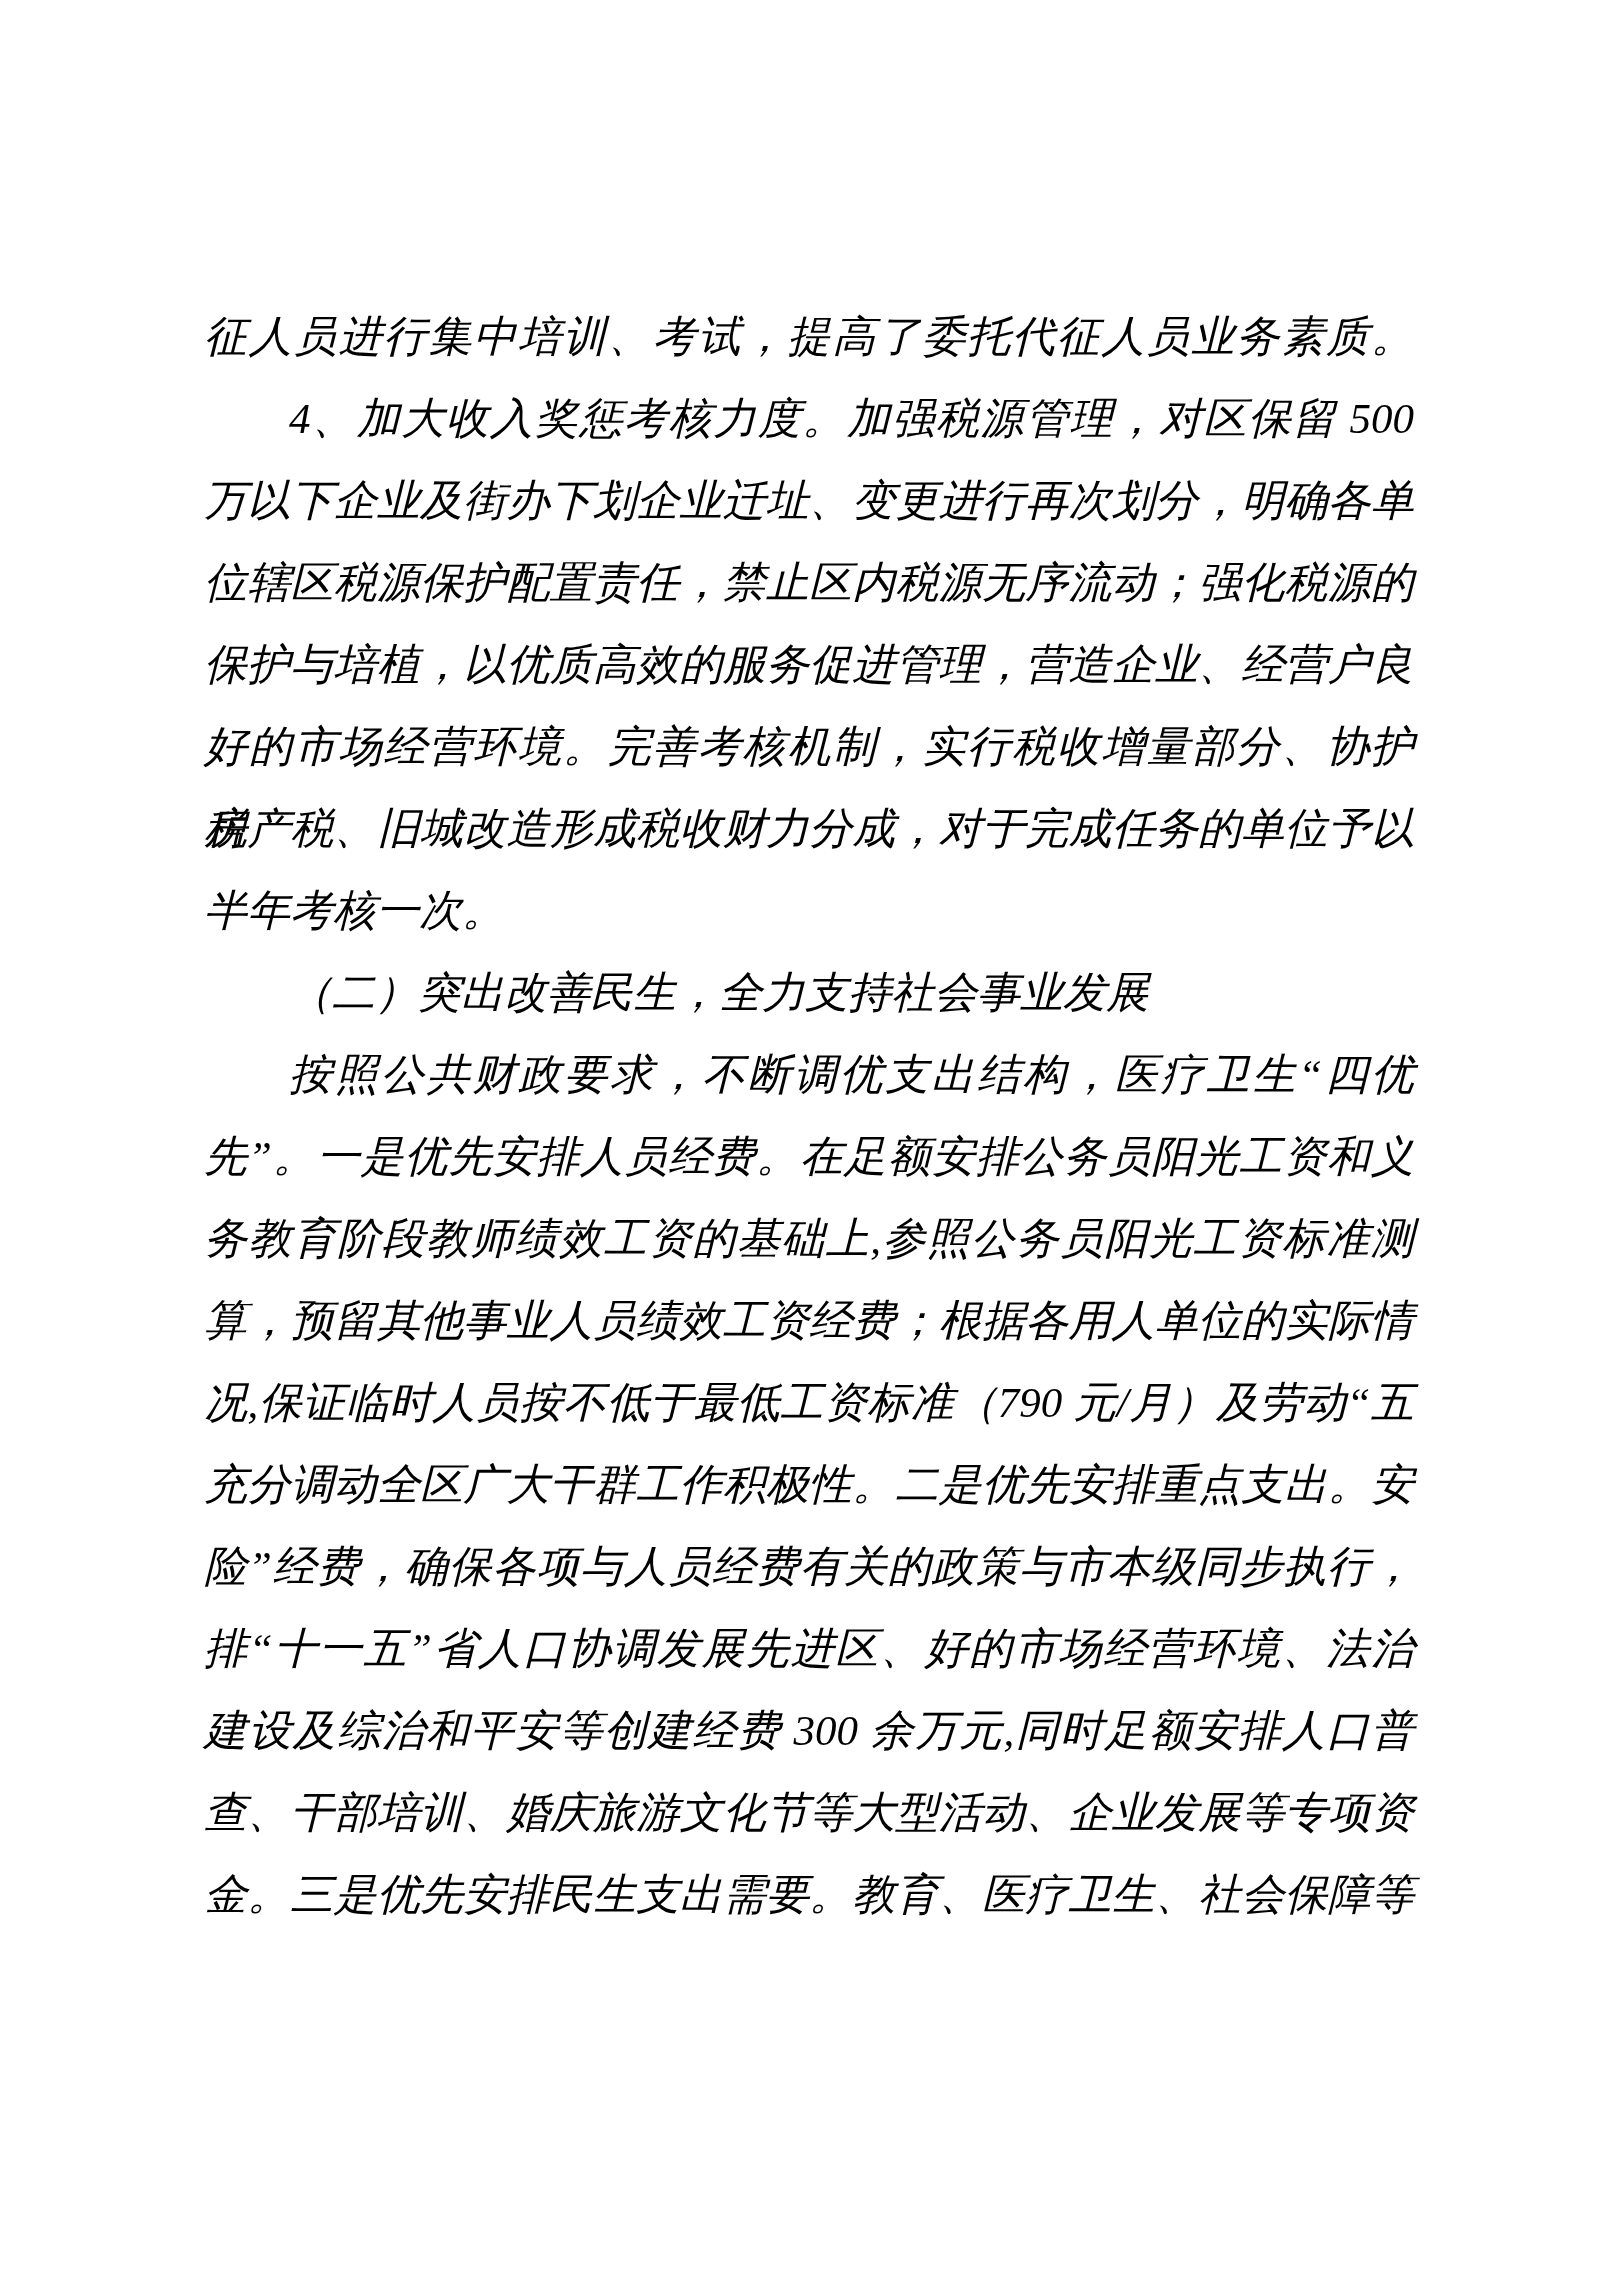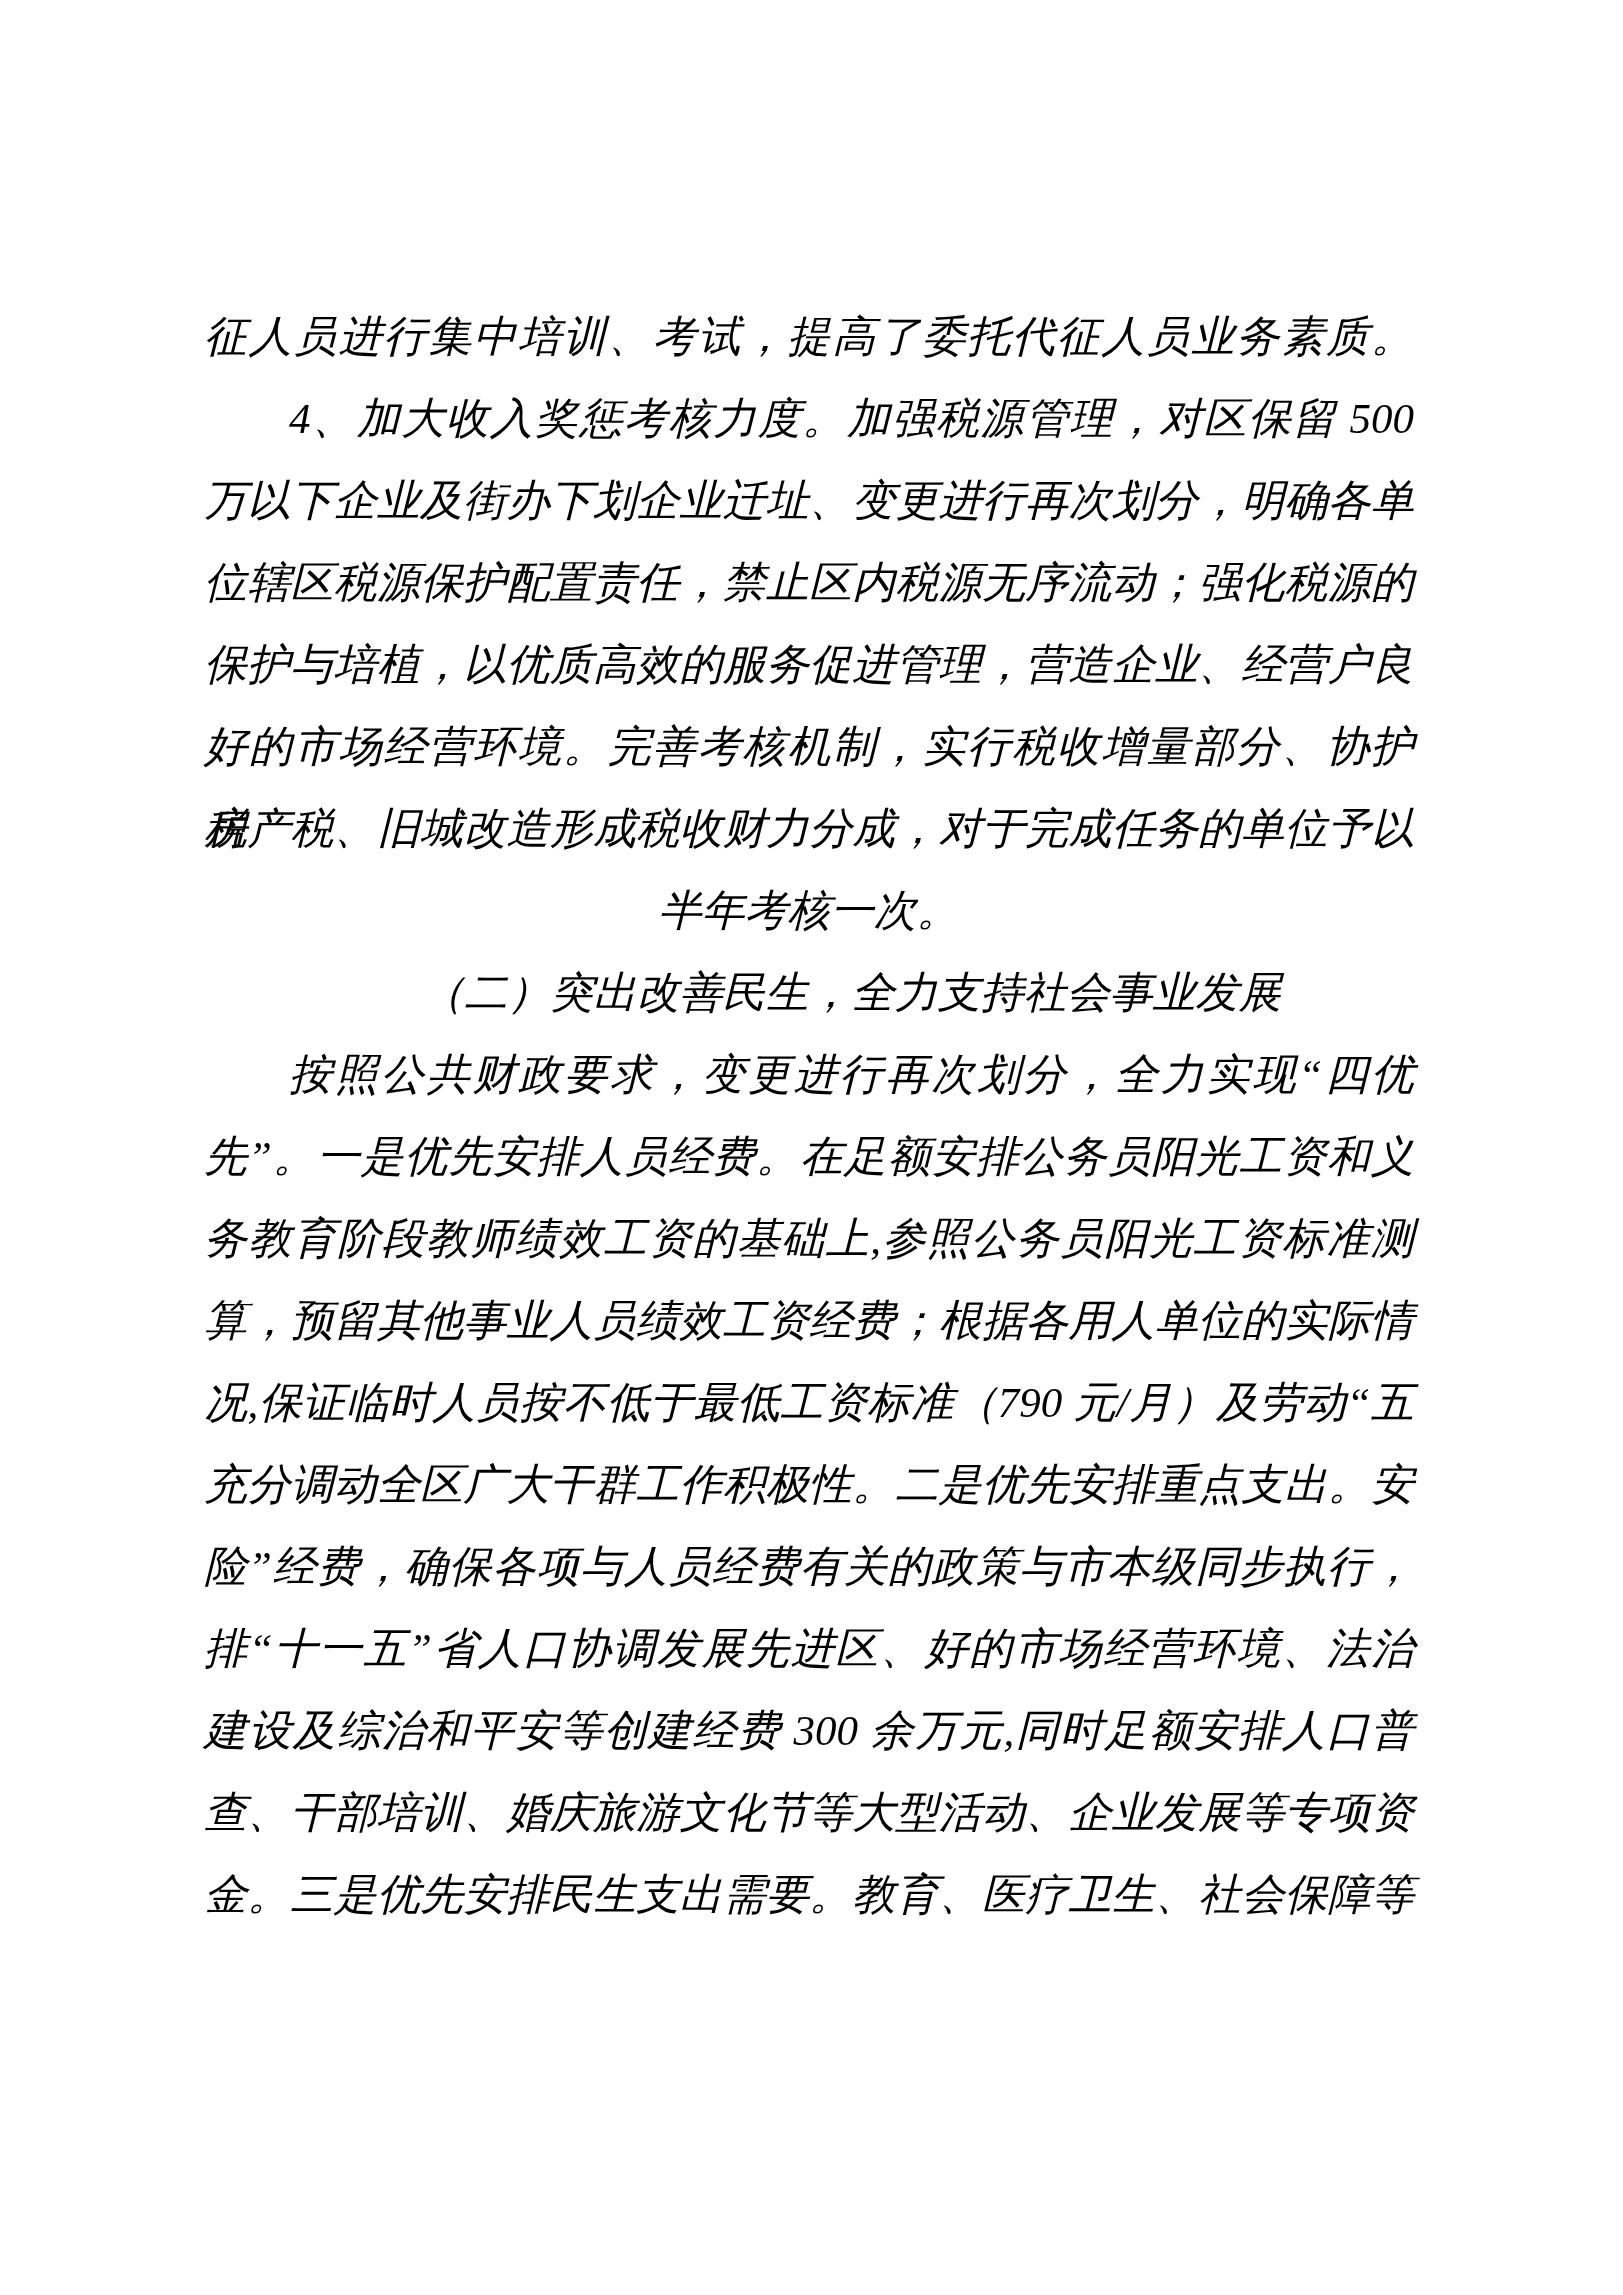--- a/index.html
+++ b/index.html
@@ -27,21 +27,21 @@
     font-weight: 400;
   }
   .line {
     height: 82px;
     text-align: justify;
     text-align-last: justify;
     text-justify: inter-character;
     white-space: normal;
   }
   .line.noj {
-    text-align: center;
+    text-align: left;
     text-align-last: auto;
   }
   .line.ind {
     text-indent: 85px;
   }
   .footer {
     position: absolute;
     left: 0;
     top: 2115px;
     width: 100%;
@@ -60,21 +60,21 @@
   <div class="content">
     <div class="line">征人员进行集中培训、考试，提高了委托代征人员业务素质。</div>
     <div class="line ind">4、加大收入奖惩考核力度。加强税源管理，对区保留 500</div>
     <div class="line">万以下企业及街办下划企业迁址、变更进行再次划分，明确各单</div>
     <div class="line">位辖区税源保护配置责任，禁止区内税源无序流动；强化税源的</div>
     <div class="line">保护与培植，以优质高效的服务促进管理，营造企业、经营户良</div>
     <div class="line">好的市场经营环境。完善考核机制，实行税收增量部分、协护税、</div>
     <div class="line">房产税、旧城改造形成税收财力分成，对于完成任务的单位予以</div>
     <div class="line noj">半年考核一次。</div>
     <div class="line noj ind">（二）突出改善民生，全力支持社会事业发展</div>
-    <div class="line ind">按照公共财政要求，变更进行再次划分，全力实现“四优</div>
+    <div class="line ind">按照公共财政要求，不断调优支出结构，医疗卫生“四优</div>
     <div class="line">先”。一是优先安排人员经费。在足额安排公务员阳光工资和义</div>
     <div class="line">务教育阶段教师绩效工资的基础上,参照公务员阳光工资标准测</div>
     <div class="line">算，预留其他事业人员绩效工资经费；根据各用人单位的实际情</div>
     <div class="line">况,保证临时人员按不低于最低工资标准（790 元/月）及劳动“五</div>
     <div class="line">充分调动全区广大干群工作积极性。二是优先安排重点支出。安</div>
     <div class="line">险”经费，确保各项与人员经费有关的政策与市本级同步执行，</div>
     <div class="line">排“十一五”省人口协调发展先进区、好的市场经营环境、法治</div>
     <div class="line">建设及综治和平安等创建经费 300 余万元,同时足额安排人口普</div>
     <div class="line">查、干部培训、婚庆旅游文化节等大型活动、企业发展等专项资</div>
     <div class="line">金。三是优先安排民生支出需要。教育、医疗卫生、社会保障等</div>

